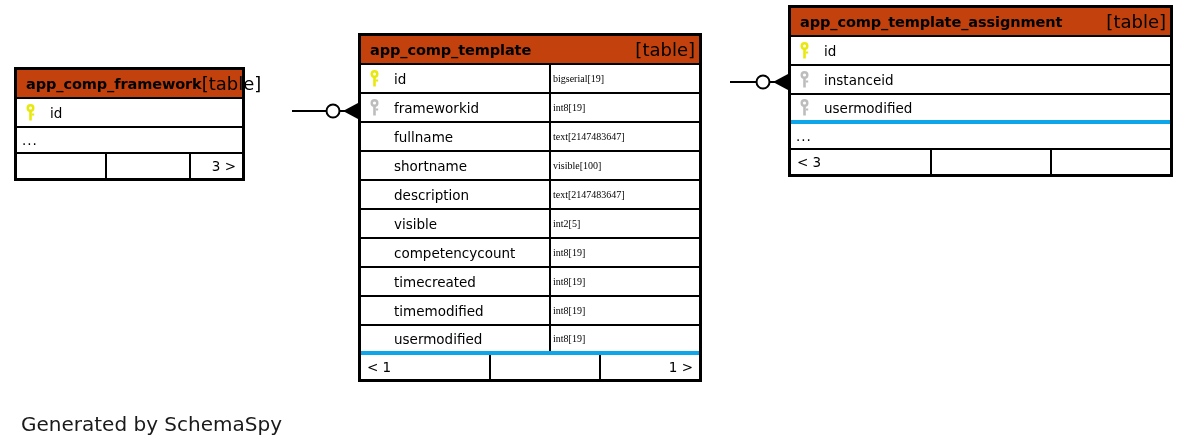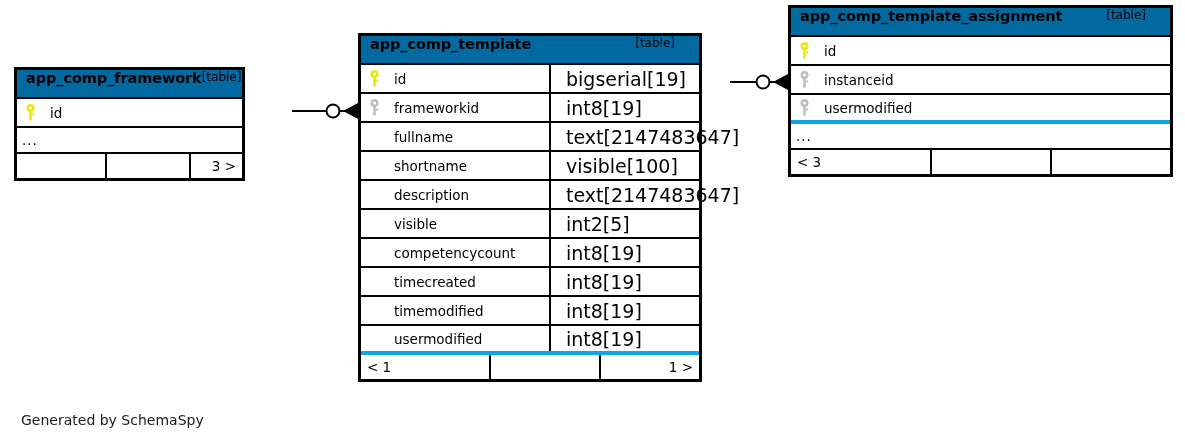--- a/index.html
+++ b/index.html
@@ -17,36 +17,36 @@
 
   .er-table {
     position: absolute;
     box-sizing: border-box;
     background: #ffffff;
     border: 3px solid #000000;
   }
 
   .tbl-title {
     display: flex;
-    align-items: flex-start;
+    align-items: center;
     justify-content: space-between;
     box-sizing: border-box;
     height: 29px;
-    background: #0369a1;
+    background: #c2410c;
     border-bottom: 2px solid #000000;
-    padding: 0 24px 0 9px;
+    padding: 0 4px 0 9px;
   }
   .tbl-title-name {
     font-size: 14.5px;
     font-weight: bold;
     color: #000000;
     letter-spacing: -0.1px;
   }
   .tbl-title-tag {
-    font-size: 12px;
+    font-size: 18px;
     color: #000000;
   }
 
   .col-row {
     display: flex;
     align-items: stretch;
     box-sizing: border-box;
     height: 29px;
     border-bottom: 2px solid #000000;
   }
@@ -59,24 +59,25 @@
     flex: 1 1 auto;
     box-sizing: border-box;
     padding-left: 7px;
     min-width: 0;
   }
   .col-type {
     display: flex;
     align-items: center;
     box-sizing: border-box;
     border-left: 2px solid #000000;
-    padding-left: 15px;
-    font-size: 19px;
+    padding-left: 2px;
+    font-size: 10px;
     color: #000000;
     white-space: nowrap;
+    font-family: Liberation Serif, serif;
   }
   .col-label {
     font-size: 13.5px;
     color: #000000;
     white-space: nowrap;
   }
 
   .keyslot {
     width: 26px;
     flex: 0 0 26px;
@@ -139,21 +140,21 @@
     position: absolute;
     left: 0; top: 0;
     width: 1185px; height: 444px;
     pointer-events: none;
   }
 
   .footnote {
     position: absolute;
     left: 21px;
     top: 412px;
-    font-size: 14px;
+    font-size: 20px;
     color: #1a1a1a;
   }
 </style>
 </head>
 <body>
 
 <svg class="connector-layer" width="1185" height="444" viewBox="0 0 1185 444">
 
   <g>
     <line x1="292" y1="111" x2="327" y2="111" stroke="#000000" stroke-width="2"></line>

